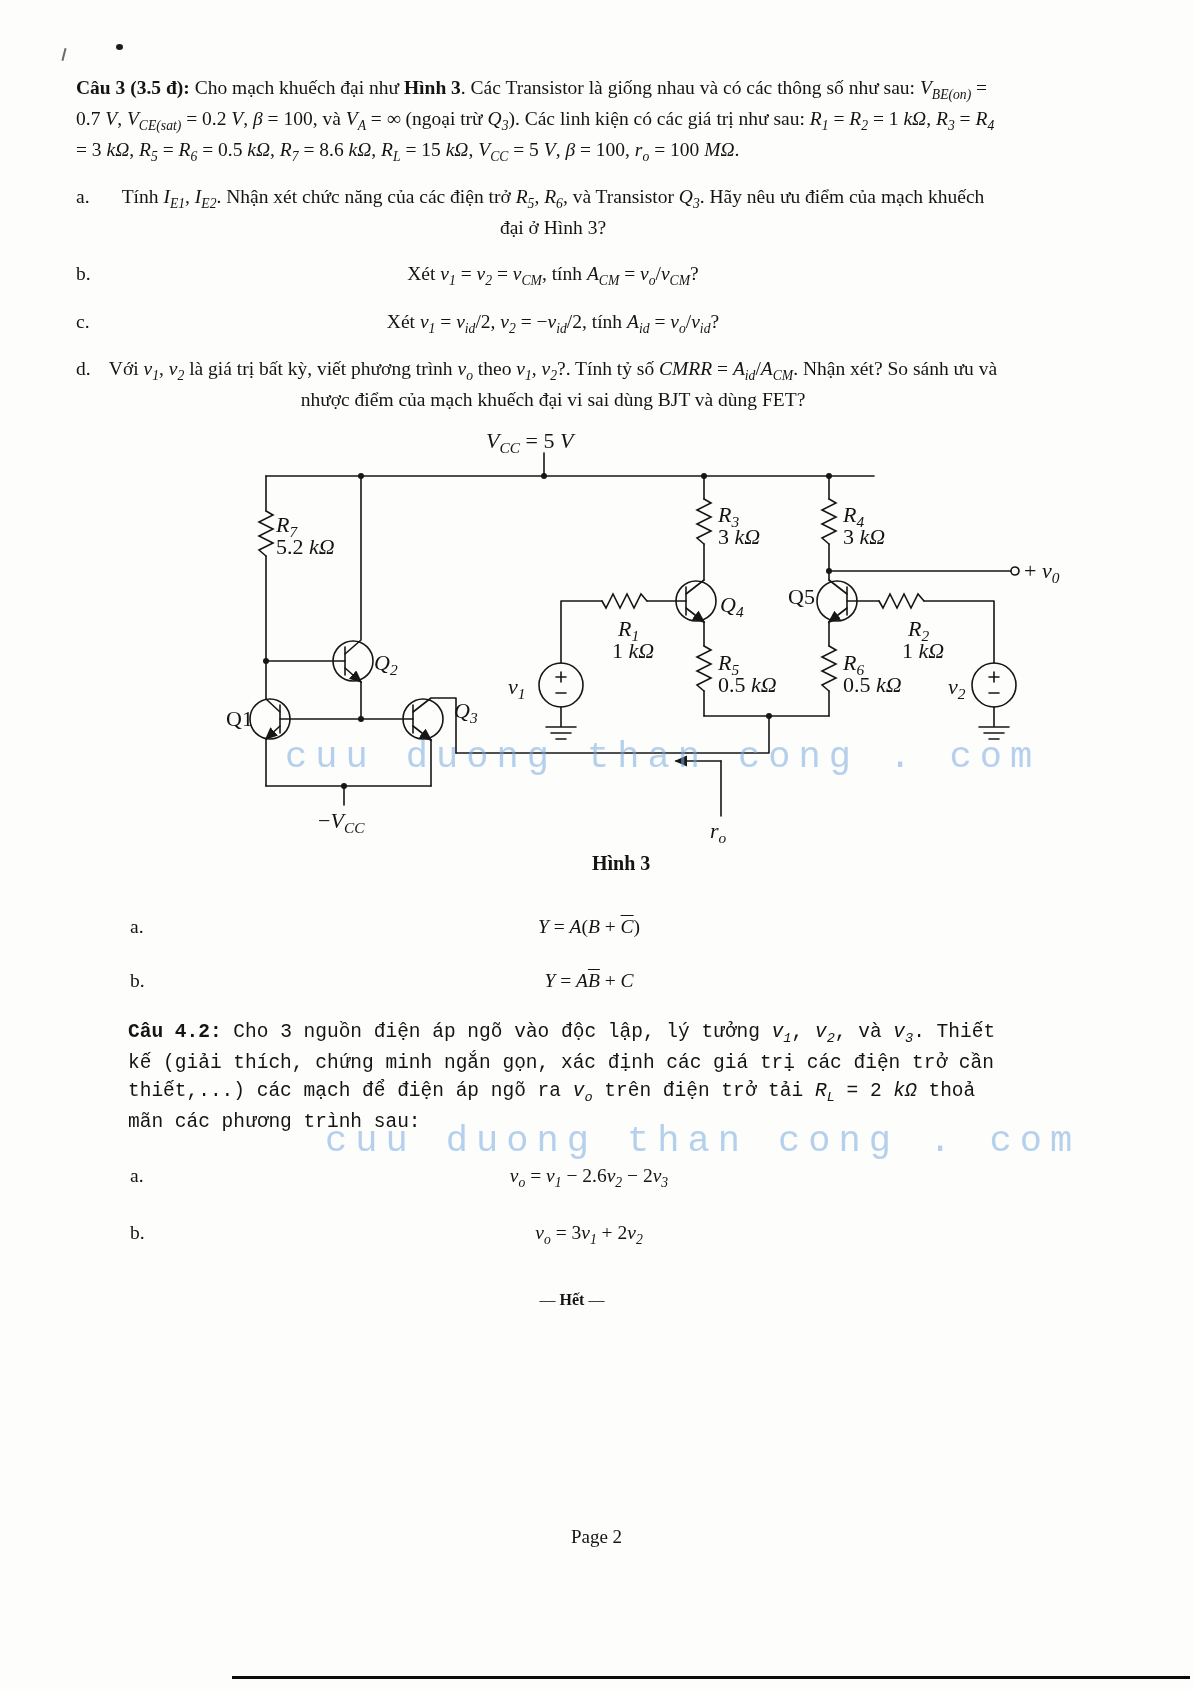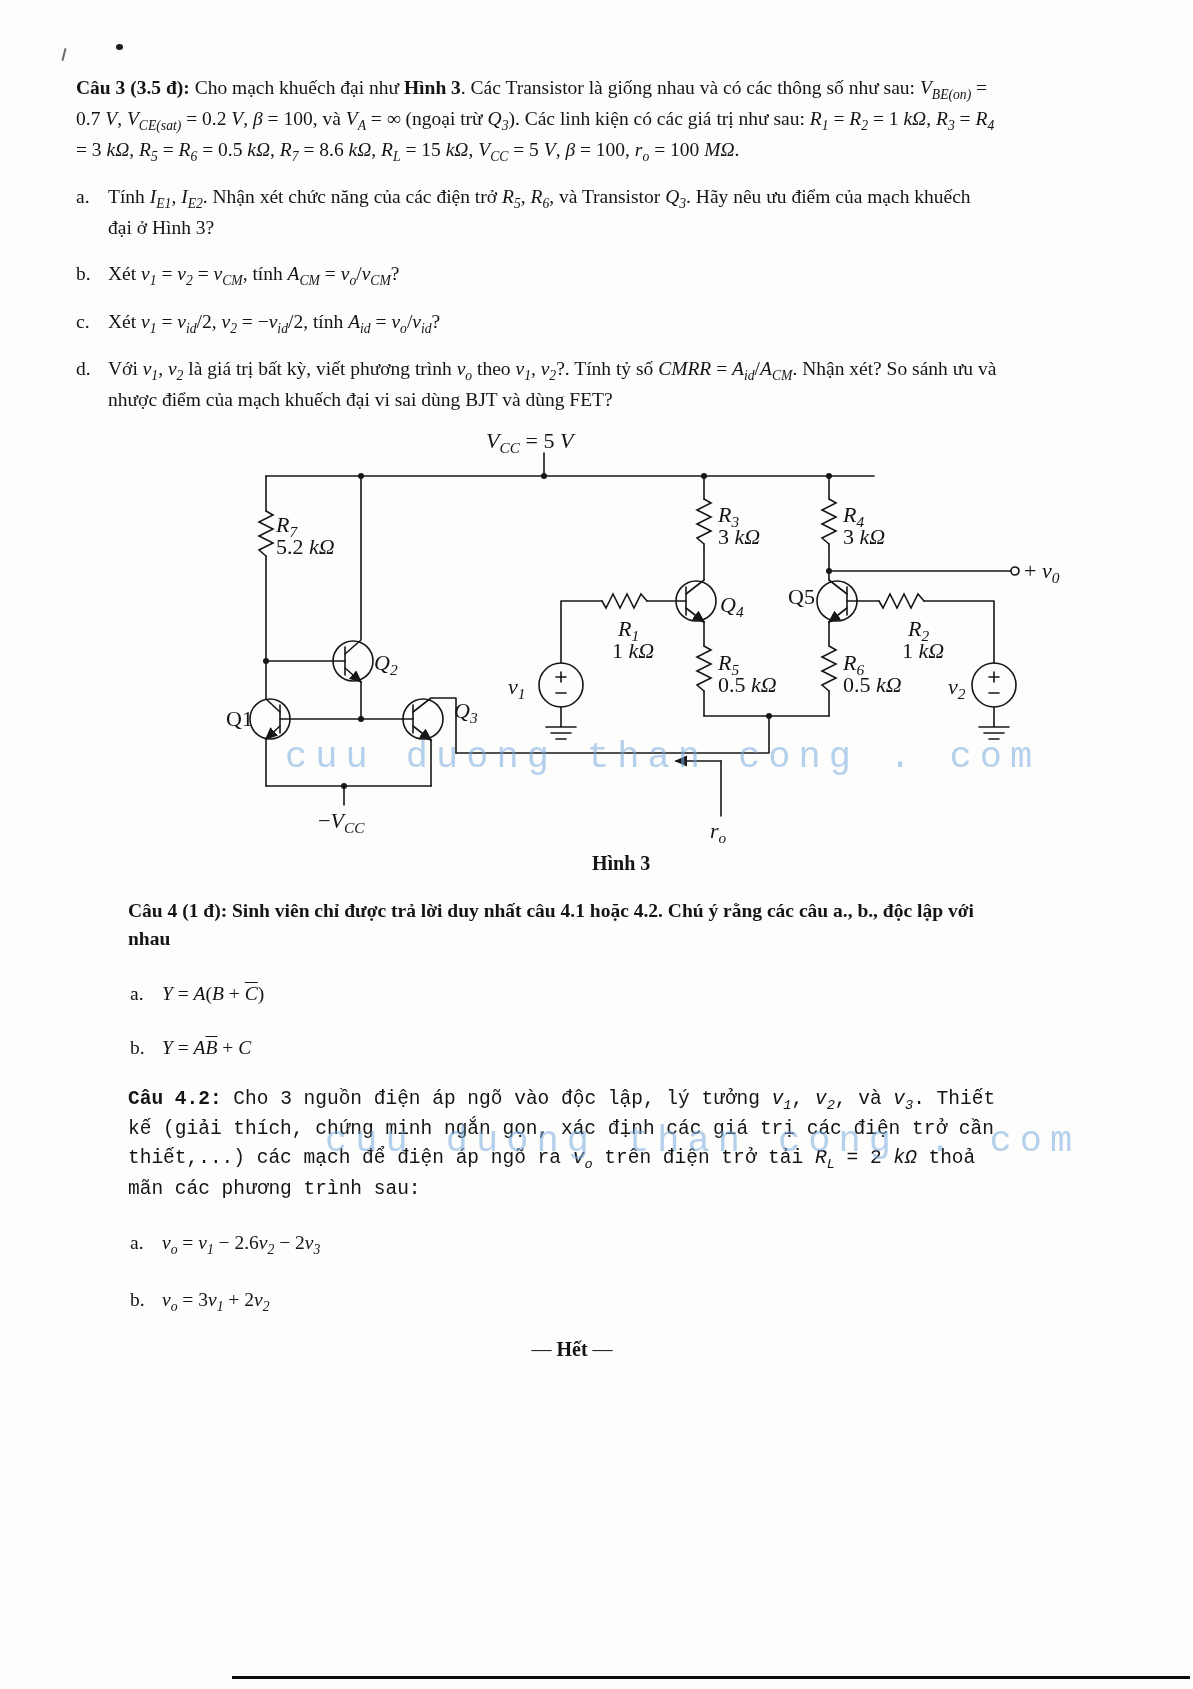--- a/index.html
+++ b/index.html
@@ -14,32 +14,32 @@
   }
   .content{padding:74px 52px 0 76px;font-size:19.5px;line-height:1.46;}
   .i{font-style:italic;}
   .b{font-weight:bold;}
   .ov{text-decoration:overline;}
   sub{font-size:0.70em;}
   p{margin:0;}
   .cau3{width:922px;}
   .item{display:flex;margin:17px 0 0;}
   .ilabel{width:32px;flex:none;}
-  .itext{flex:1;}
+  .itext{flex:1;text-align:center;}
   
   .fig{position:relative;width:852px;height:456px;margin:16px 0 0 148px;}
   .clbl{position:absolute;font-size:22px;white-space:nowrap;line-height:1.1;}
   .figcap{position:absolute;left:368px;top:418px;font-weight:bold;font-size:20px;}
   
   .cau4{margin:10px 0 0 52px;width:888px;}
   .c4head{font-weight:bold;}
   .c41{margin-top:2px;}
   .c42{margin-top:22px;font-family:Liberation Mono, monospace;}
   .eqrow{display:flex;margin:26px 0 0 2px;}
-  .het{text-align:center;margin-top:18px;font-size:20px;}
+  .het{text-align:center;margin-top:38px;font-size:16px;}
   .pageno{position:absolute;top:1526px;left:0;width:100%;text-align:center;font-size:19px;}
   .wm{position:absolute;font-family:Liberation Mono, monospace;
       font-size:37px;letter-spacing:8px;color:rgba(122,172,222,0.55);white-space:nowrap;}
   #wm1{top:736px;left:285px;}
   #wm2{top:1120px;left:325px;}
   .edge-line{position:absolute;top:1676px;left:232px;width:958px;height:3px;background:#0c0c0c;}
   .dot-artifact{position:absolute;top:44px;left:116px;width:7px;height:6px;border-radius:50%;background:#1c1c1c;}
   .pen-artifact{position:absolute;top:48px;left:63px;width:2px;height:13px;background:#6a6a6a;transform:rotate(14deg);}
 </style>
 </head>
@@ -216,21 +216,20 @@
       <div class="clbl" style="left:284px;top:244px"><span class="i">v</span><sub class="i">1</sub></div>
       <div class="clbl" style="left:724px;top:244px"><span class="i">v</span><sub class="i">2</sub></div>
       <div class="clbl" style="left:94px;top:378px"><span>−</span><span class="i">V</span><sub class="i">CC</sub></div>
       <div class="clbl" style="left:800px;top:128px"><span>+ </span><span class="i">v</span><sub class="i">0</sub></div>
       <div class="clbl" style="left:486px;top:388px"><span class="i">r</span><sub class="i">o</sub></div>
 
       <figcaption class="figcap">Hình 3</figcaption>
     </figure>
 
     <section class="cau4">
-      <p class="c4head"><span class="b">Câu 4 (1 đ): Sinh viên chỉ được trả lời duy nhất câu 4.1 hoặc 4.2. Chú ý rằng các câu a., b., độc lập với nhau</span></p>
 
       <div class="eqrow">
         <span class="ilabel">a.</span>
         <div class="itext"><span class="i">Y</span><span> = </span><span class="i">A</span><span>(</span><span class="i">B</span><span> + </span><span class="i ov">C</span><span>)</span></div>
       </div>
       <div class="eqrow">
         <span class="ilabel">b.</span>
         <div class="itext"><span class="i">Y</span><span> = </span><span class="i">A</span><span class="i ov">B</span><span> + </span><span class="i">C</span></div>
       </div>
 
@@ -246,14 +245,15 @@
       </div>
 
       <div class="het"><span>–– </span><span class="b">Hết</span><span> ––</span></div>
     </section>
 
   </div>
 
   <div class="wm" id="wm1">cuu duong than cong . com</div>
   <div class="wm" id="wm2">cuu duong than cong . com</div>
 
+  <div class="pageno">Page 2</div>
   <div class="edge-line"></div>
 </div>
 
 </body></html>

